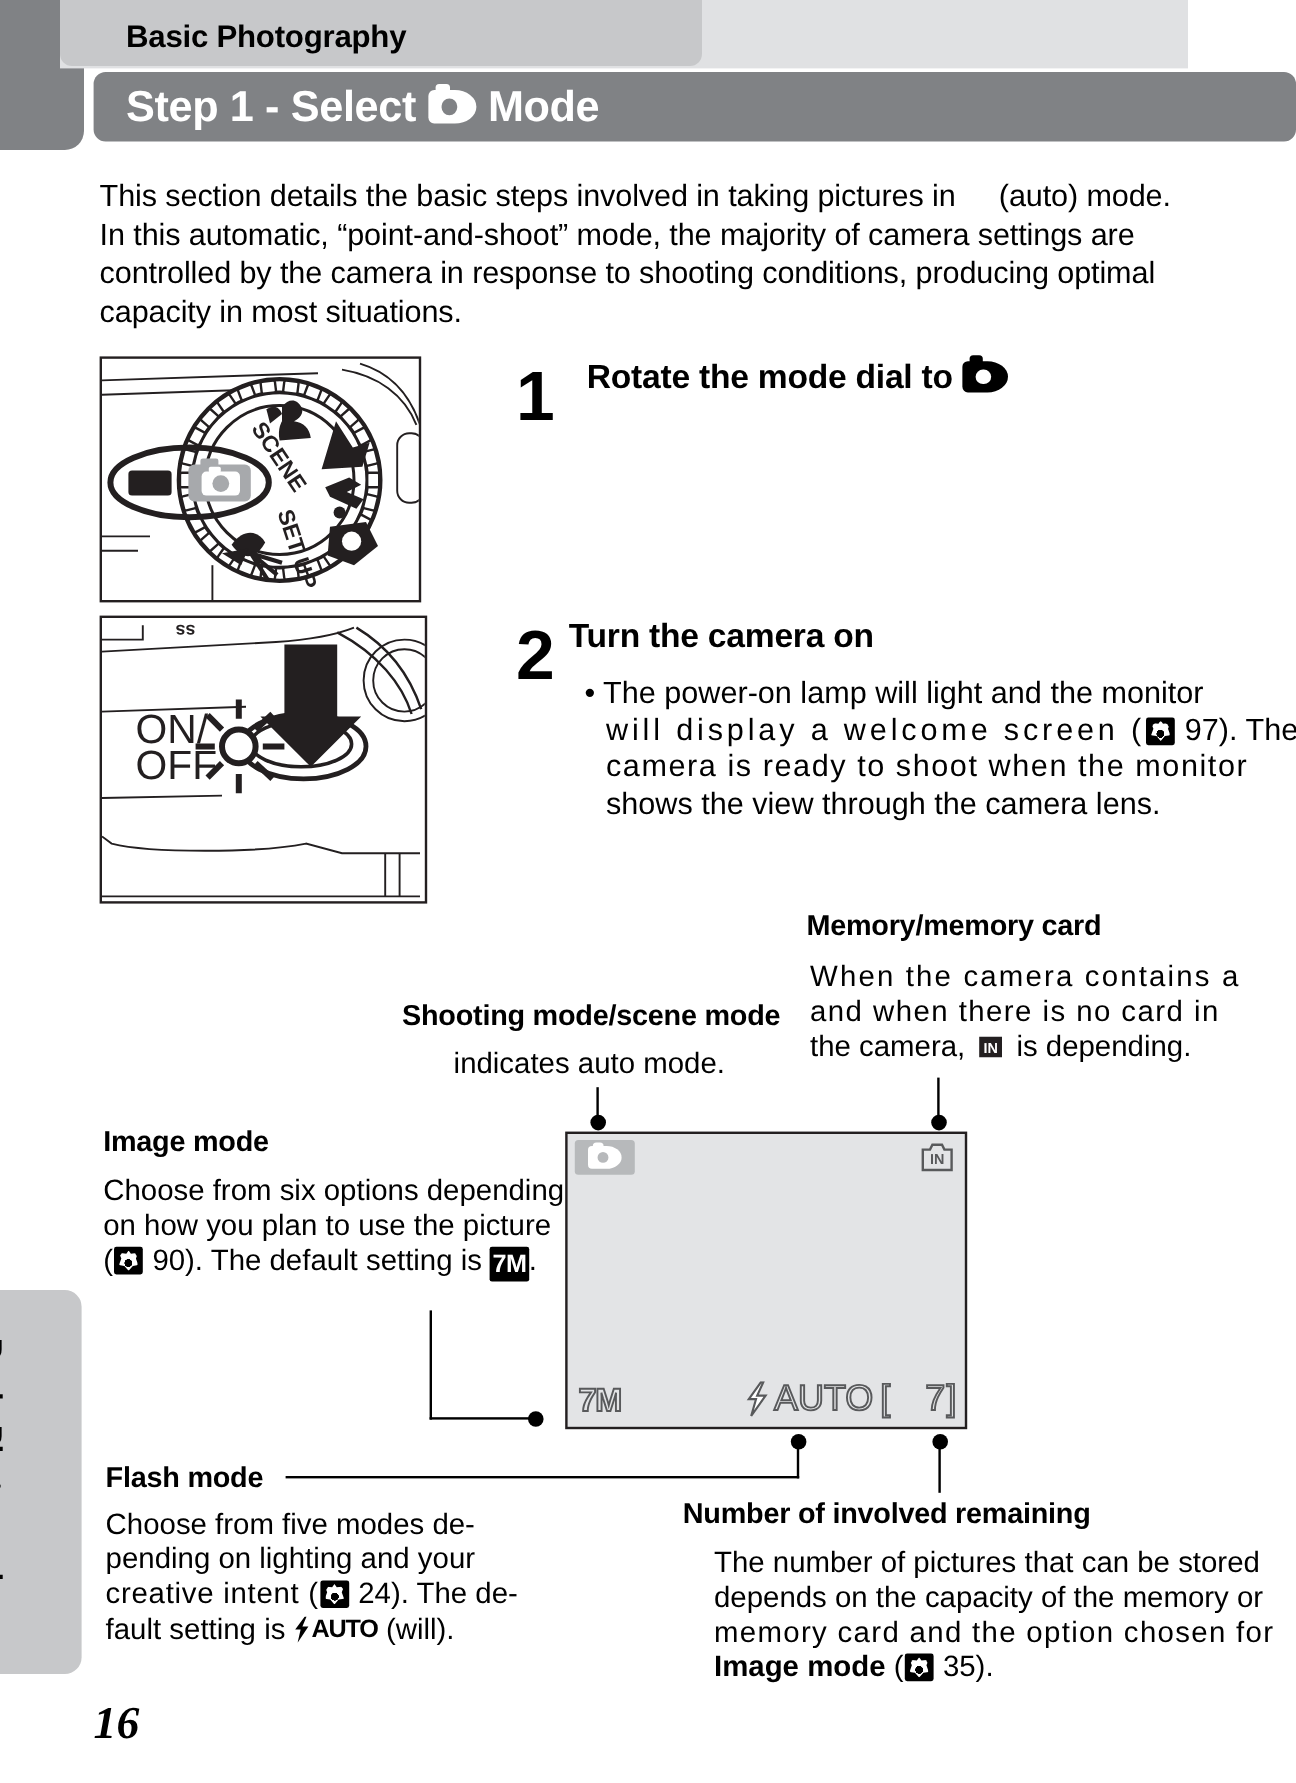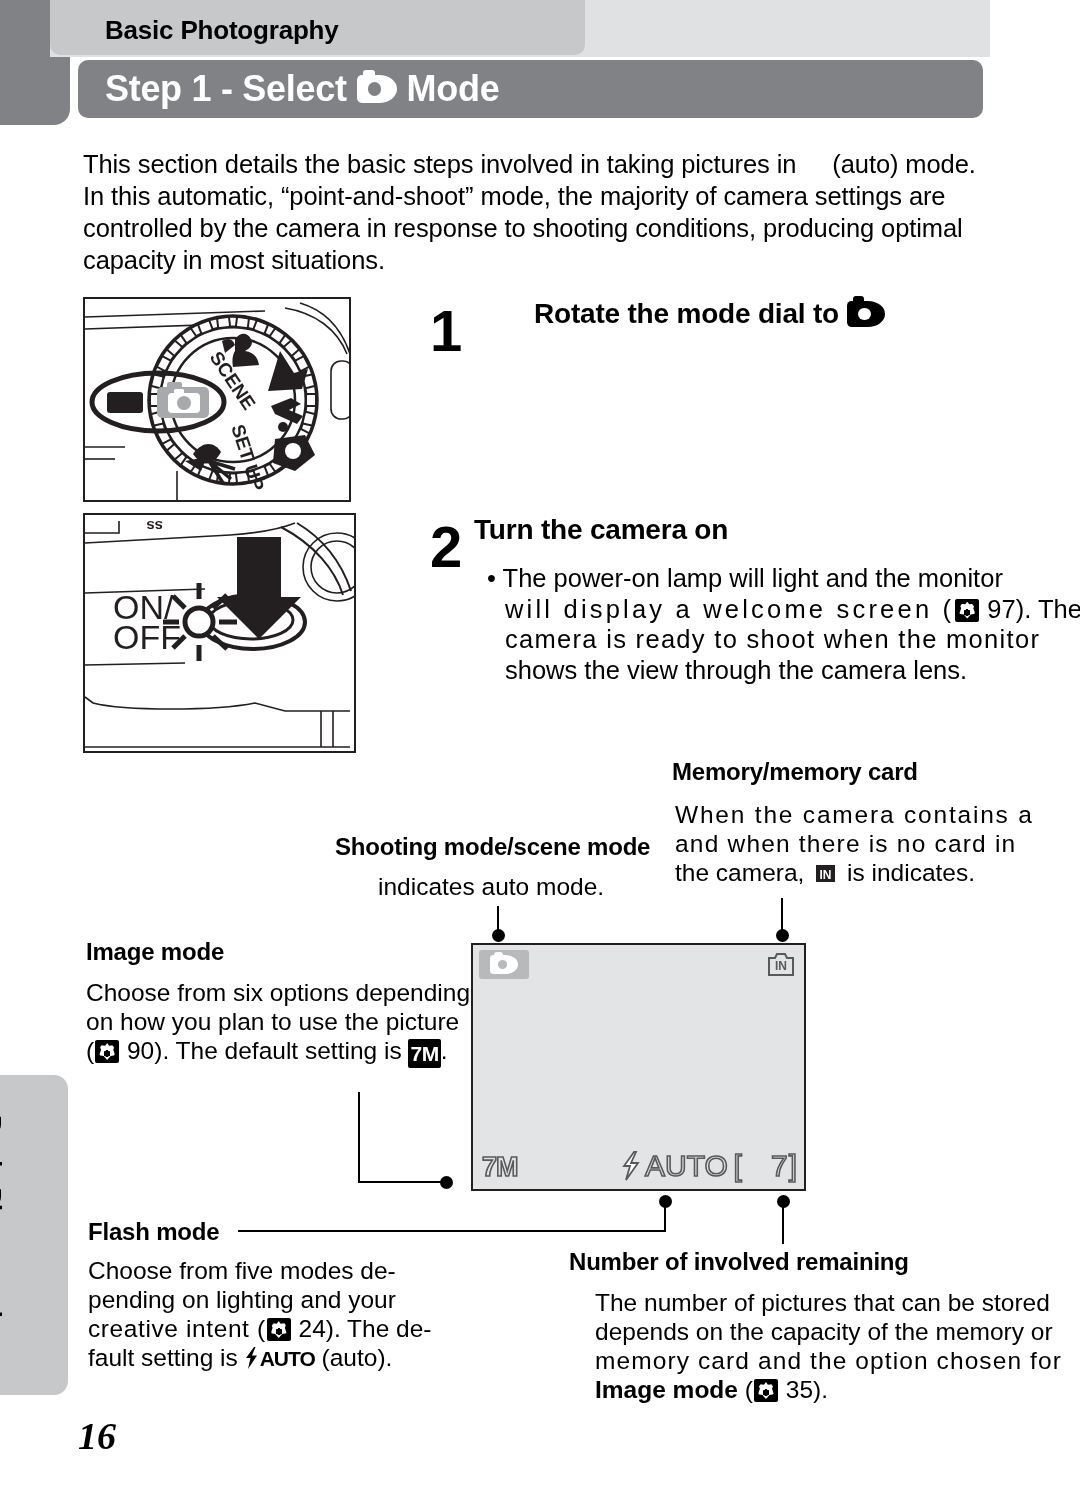--- a/index.html
+++ b/index.html
@@ -47,21 +47,21 @@
     left: 105px; top: 15px;
     font-size: 26px;
     font-weight: bold;
     letter-spacing: -0.2px;
     color: #000;
     white-space: nowrap;
   }
   .title-bar {
     position: absolute;
     left: 78px; top: 60px;
-    width: 905px; height: 58px;
+    width: 1002px; height: 58px;
     background: #808285;
     border-radius: 10px;
   }
   .title-text {
     position: absolute;
     left: 27px; top: 6px;
     font-size: 36px;
     font-weight: bold;
     color: #ffffff;
     letter-spacing: -0.3px;
@@ -477,21 +477,21 @@
     <circle cx="114" cy="107" r="14" fill="#fff" stroke="#231f20" stroke-width="5"></circle>
 
     <text x="28" y="104" fill="#231f20" font-family="Liberation Sans, sans-serif" font-size="34" font-weight="normal">ON/</text>
     <text x="28" y="134" fill="#231f20" font-family="Liberation Sans, sans-serif" font-size="34" font-weight="normal">OFF</text>
 
     <path d="M152 22 L196 22 L196 82 L216 82 L174 124 L132 82 L152 82 Z" fill="#231f20"></path>
   </svg>
 </div>
 
 <div class="step-num" style="left:430px; top:302px;">1</div>
-<div class="step-title" style="left:489px; top:298px;margin-left:45px;">
+<div class="step-title" style="left:489px; top:298px;">
   <span>Rotate the mode dial to</span>
   <span class="cam-icon" style="width:38px;height:26px;color:#000;">
     <span class="bump"></span>
       <span class="body"></span>
       <span class="lens"></span>
   </span>
 </div>
 
 <div class="step-num" style="left:430px; top:518px;">2</div>
 <div class="step-title" style="left:474px; top:514px;">
@@ -511,21 +511,21 @@
   <span class="ln" style="letter-spacing:1.8px;">When the camera contains a</span>
   <span class="ln" style="letter-spacing:1.2px;">and when there is no card in</span>
   <span class="ln">
     <span>the camera,</span>
     <span class="g-in">
       <svg viewBox="0 0 25 23" width="25" height="23">
         <path d="M3 3 L22 3 L22 20 L3 20 Z" fill="#231f20"></path>
         <text x="12.5" y="16.5" fill="#fff" font-family="Liberation Sans, sans-serif" font-size="12" font-weight="bold" text-anchor="middle">IN</text>
       </svg>
     </span>
-    <span>is indicates.</span>
+    <span>is depending.</span>
   </span>
 </div>
 
 <div class="call-h" style="left:335px; top:833px;">Shooting mode/scene mode</div>
 <div class="call-p" style="left:337px; top:872px;">
   <span class="ln">
     <span class="inline-cam" style="margin-right:8px;"><span class="bump"></span><span class="body"></span><span class="lens"></span></span><span>indicates auto mode.</span>
   </span>
 </div>
 
@@ -589,21 +589,21 @@
     <span style="letter-spacing:0.6px;">creative intent (</span><span class="bookref"></span> <span>24). The de-</span>
   </span>
   <span class="ln">
     <span>fault setting is</span>
     <span class="g-flashauto">
       <svg viewBox="0 0 13 22" width="13" height="22">
         <path d="M9 0 L1 11 L5.5 11 L3 22 L12 8.5 L7 8.5 L10.5 0 Z" fill="#000"></path>
       </svg>
       <span class="g-auto-txt">AUTO</span>
     </span>
-    <span>(auto).</span>
+    <span>(will).</span>
   </span>
 </div>
 
 <div class="call-h" style="left:569px; top:1248px;">Number of involved remaining</div>
 <div class="call-p" style="left:595px; top:1288px; width:430px;">
   <span class="ln">The number of pictures that can be stored</span>
   <span class="ln">depends on the capacity of the memory or</span>
   <span class="ln" style="letter-spacing:1.1px;">memory card and the option chosen for</span>
   <span class="ln">
     <strong>Image mode</strong> <span>(</span><span class="bookref"></span> <span>35).</span>

